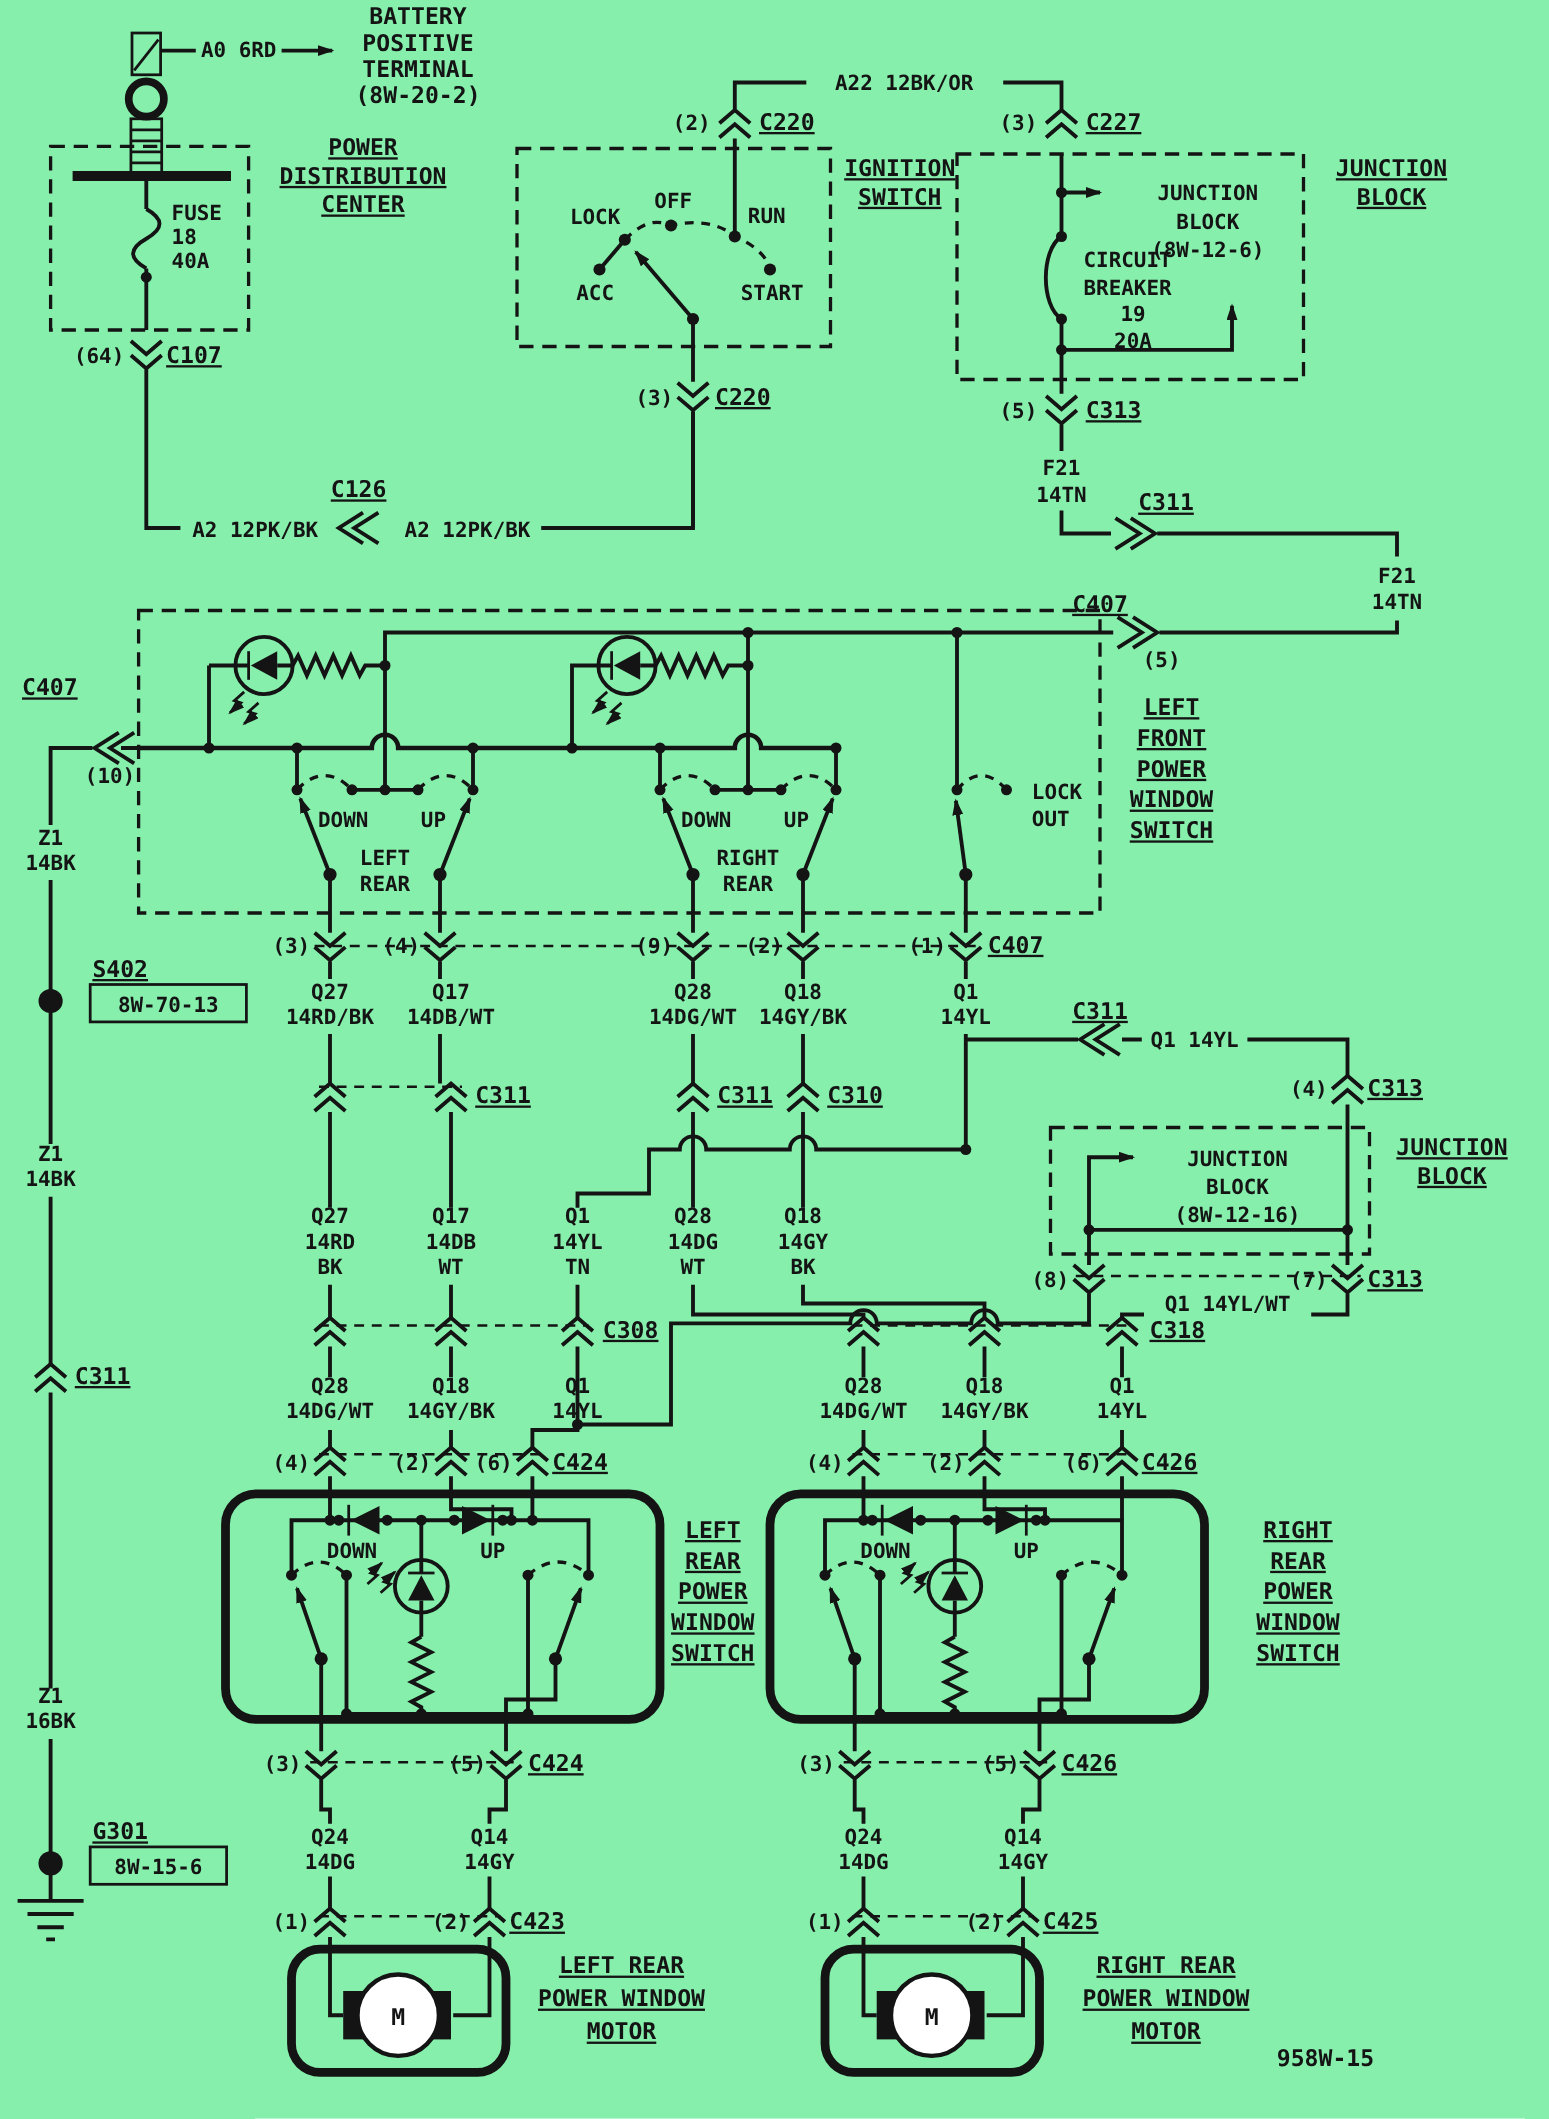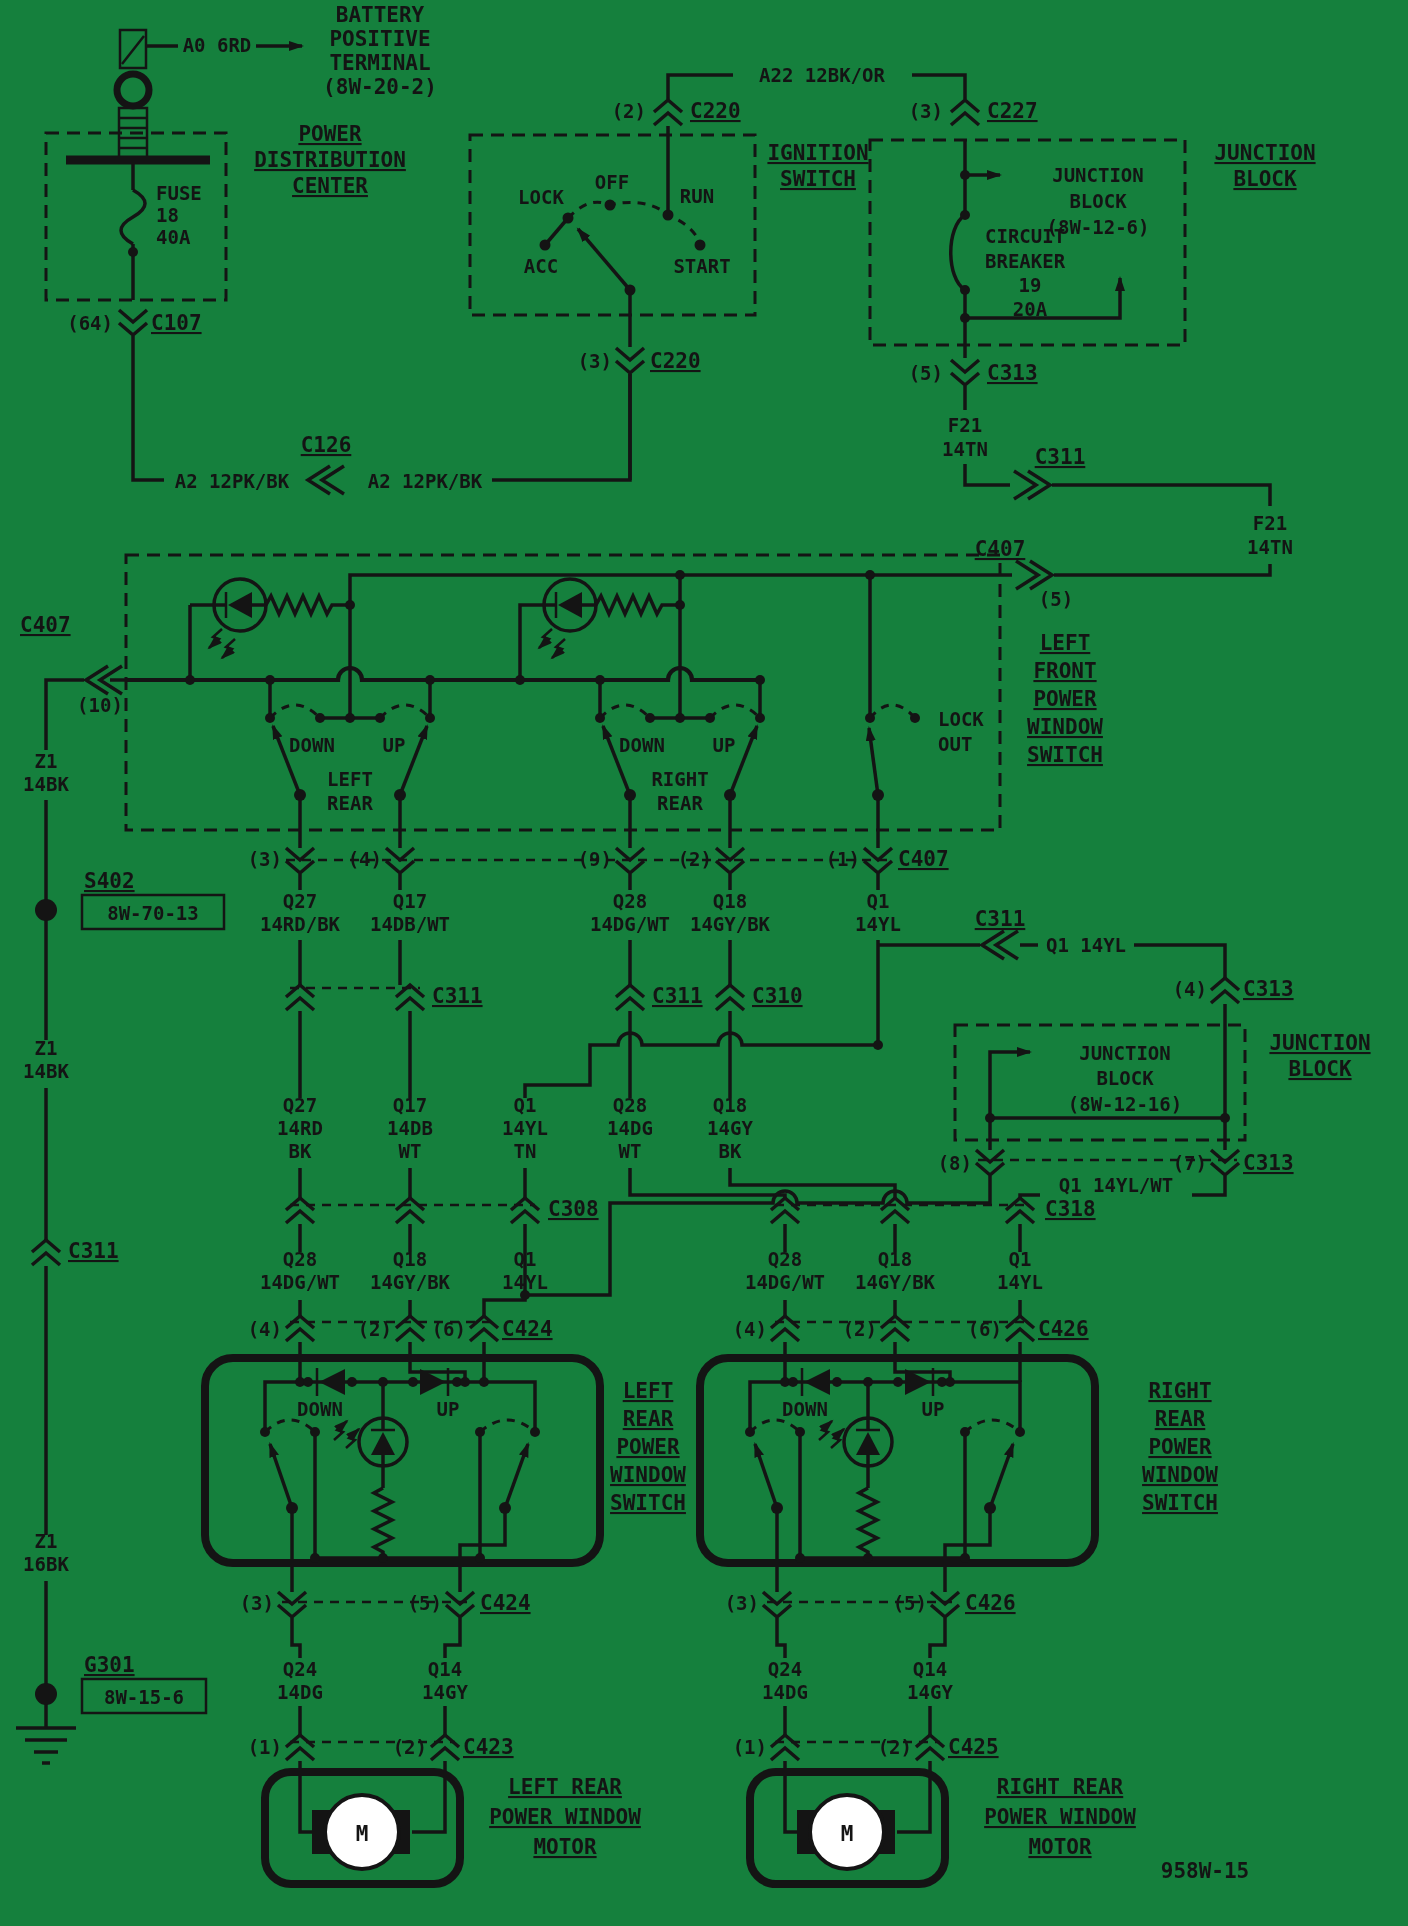--- a/index.html
+++ b/index.html
@@ -1,16 +1,16 @@
 <!DOCTYPE html>
 <html><head>
 <meta charset="utf-8">
 <style>
   html,body{margin:0;padding:0;background:#fff;}
-  .wrap{width:1408px;height:1926px;background:#15803d;}
+  .wrap{width:1408px;height:1926px;background:#86efac;}
   svg{display:block;}
   text{font-family:"DejaVu Sans Mono","Liberation Mono",monospace;font-weight:700;fill:#141414;font-size:19px;}
   .c{font-size:21px;}
   .u{text-decoration:underline;}
   .m{text-anchor:middle;}
   .e{text-anchor:end;}
   .w{fill:none;stroke:#141414;stroke-width:3.5;}
   .w2{fill:none;stroke:#141414;stroke-width:4.2;}
   .bx{fill:none;stroke:#141414;stroke-width:3;stroke-dasharray:13 8;}
   .dl{fill:none;stroke:#141414;stroke-width:2.4;stroke-dasharray:9 7;}

